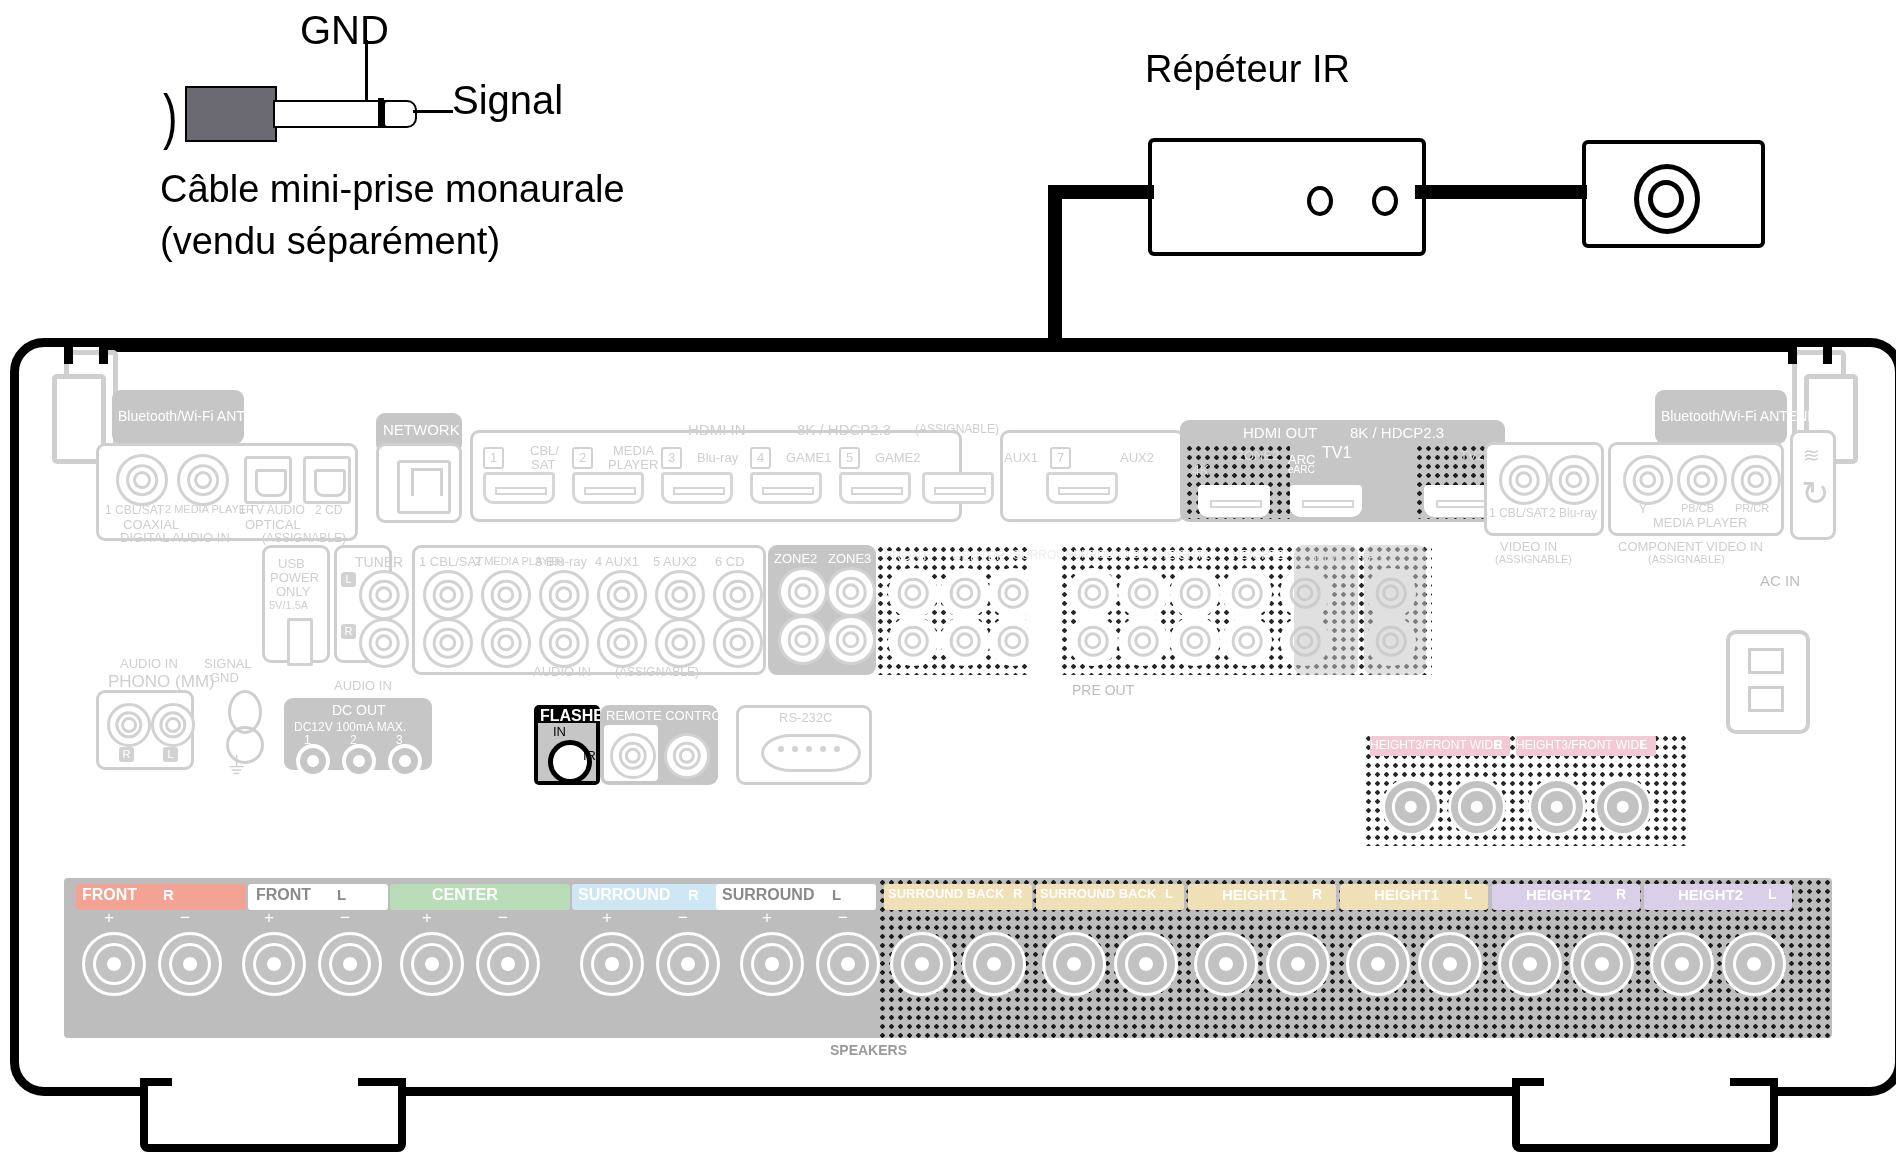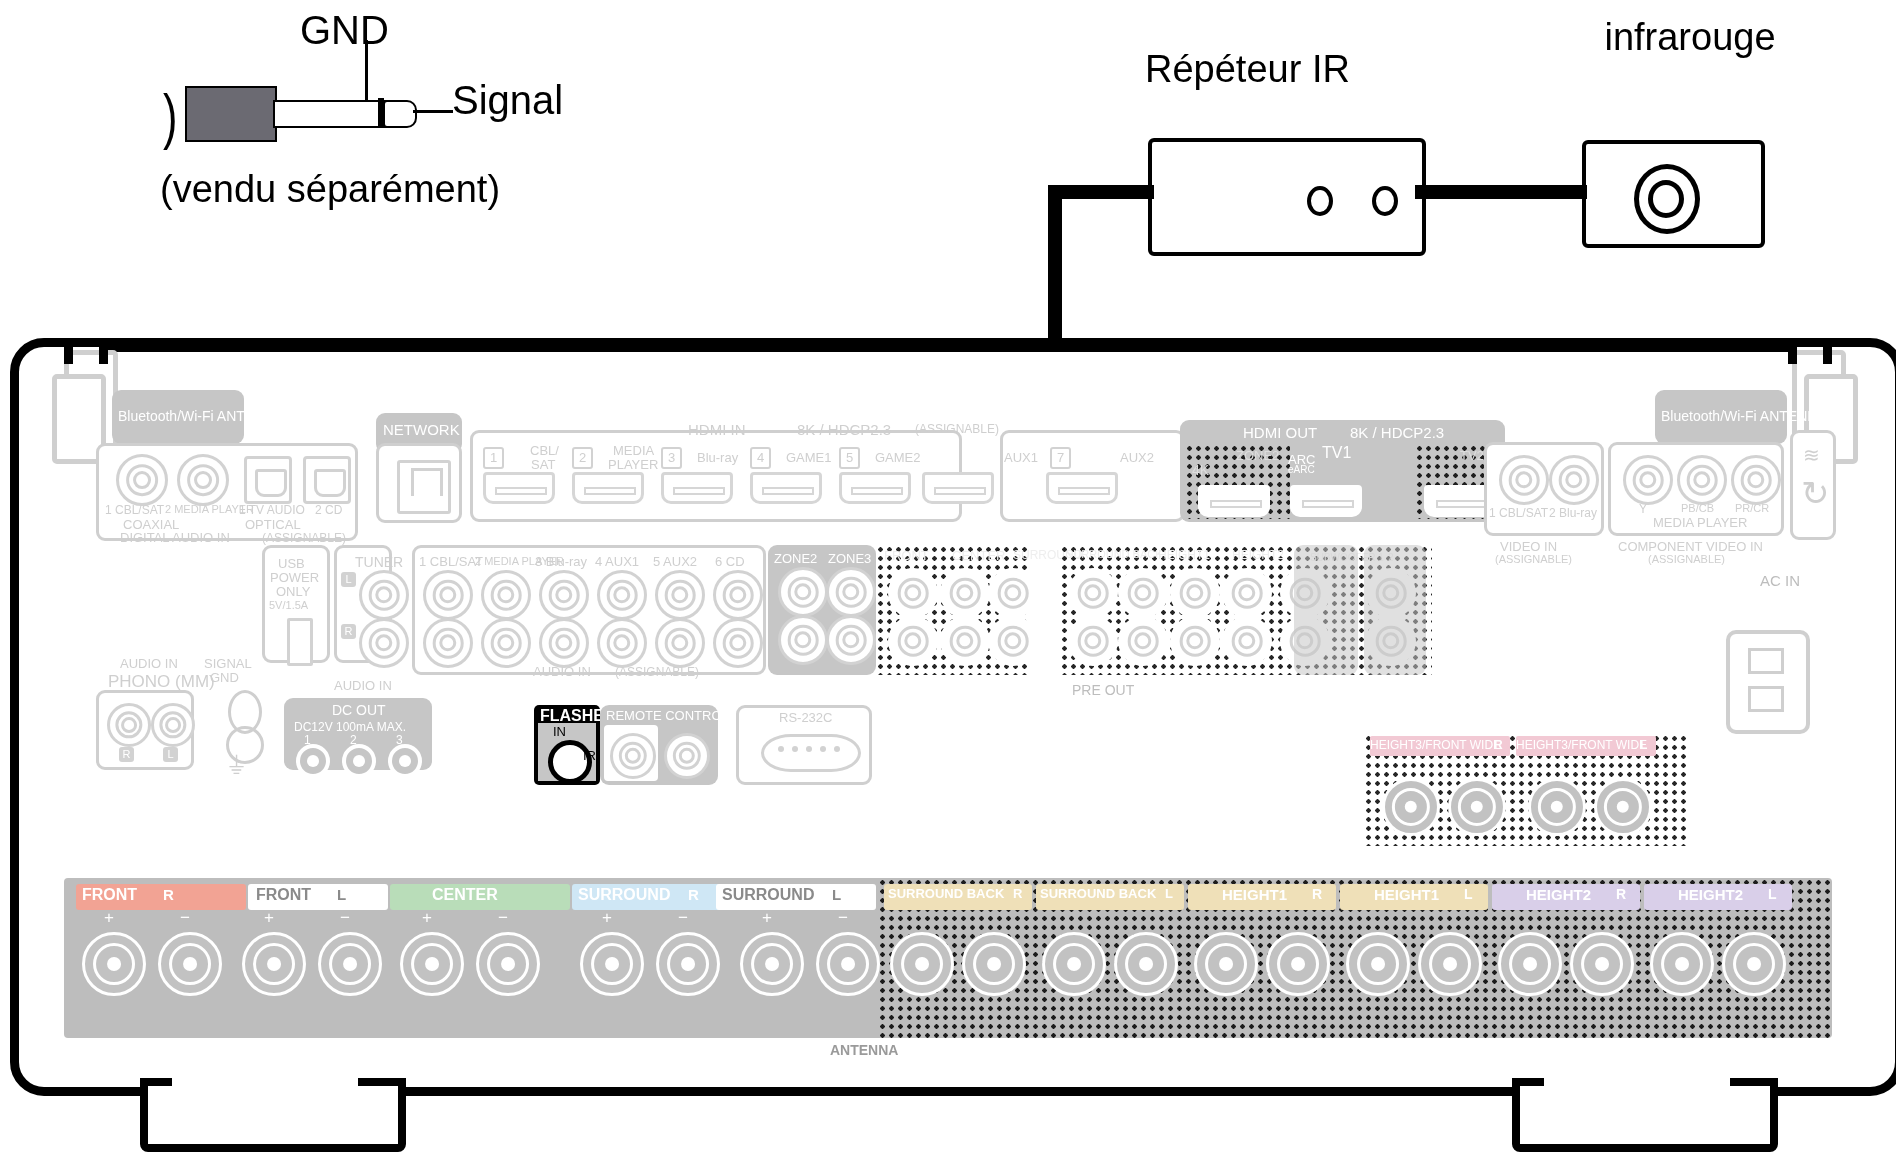--- a/index.html
+++ b/index.html
@@ -99,26 +99,26 @@
 
 <div class="abs squiggle">)</div>
 <div class="abs plug-body"></div>
 <div class="abs plug-shaft"></div>
 <div class="abs plug-ring"></div>
 <div class="abs plug-tip"></div>
 <div class="abs gnd-line"></div>
 <div class="abs sig-line"></div>
 
 <div class="abs lbl" id="cable-caption">
+  <div>Câble mini-prise monaurale</div>
   <div>(vendu séparément)</div>
 </div>
 
 <div class="abs lbl" id="repeater-label">Répéteur IR</div>
 <div class="abs lbl" id="receiver-label">
-  <div>infrarouge</div>
 </div>
 
 <div class="abs box" id="ir-repeater">
   <div class="hole" style="left:155px;top:44px;"></div>
   <div class="hole" style="left:220px;top:44px;"></div>
 </div>
 
 <div class="abs box" id="ir-receiver">
   <div class="abs" id="rx-eye"></div>
   <div class="abs" id="rx-eye-in"></div>
@@ -481,18 +481,18 @@
 <div class="abs" style="left:180px;top:908px;font-size:17px;color:#fff;">−</div>
 <div class="abs" style="left:264px;top:908px;font-size:17px;color:#fff;">+</div>
 <div class="abs" style="left:340px;top:908px;font-size:17px;color:#fff;">−</div>
 <div class="abs" style="left:422px;top:908px;font-size:17px;color:#fff;">+</div>
 <div class="abs" style="left:498px;top:908px;font-size:17px;color:#fff;">−</div>
 <div class="abs" style="left:602px;top:908px;font-size:17px;color:#fff;">+</div>
 <div class="abs" style="left:678px;top:908px;font-size:17px;color:#fff;">−</div>
 <div class="abs" style="left:762px;top:908px;font-size:17px;color:#fff;">+</div>
 <div class="abs" style="left:838px;top:908px;font-size:17px;color:#fff;">−</div>
 
-<div class="abs" style="left:830px;top:1042px;font-size:14px;color:#9a9a9a;font-weight:bold;">ANTENNA</div>
+<div class="abs" style="left:830px;top:1042px;font-size:14px;color:#9a9a9a;font-weight:bold;">SPEAKERS</div>
 
 <div class="foot abs" style="left:140px;top:1078px;width:250px;height:58px;border-radius:0 0 8px 8px;"></div>
 <div class="foot abs" style="left:1512px;top:1078px;width:250px;height:58px;border-radius:0 0 8px 8px;"></div>
 <div class="abs" style="left:172px;top:1068px;width:186px;height:20px;background:#fff;"></div>
 <div class="abs" style="left:1544px;top:1068px;width:186px;height:20px;background:#fff;"></div>
 
 </body></html>

